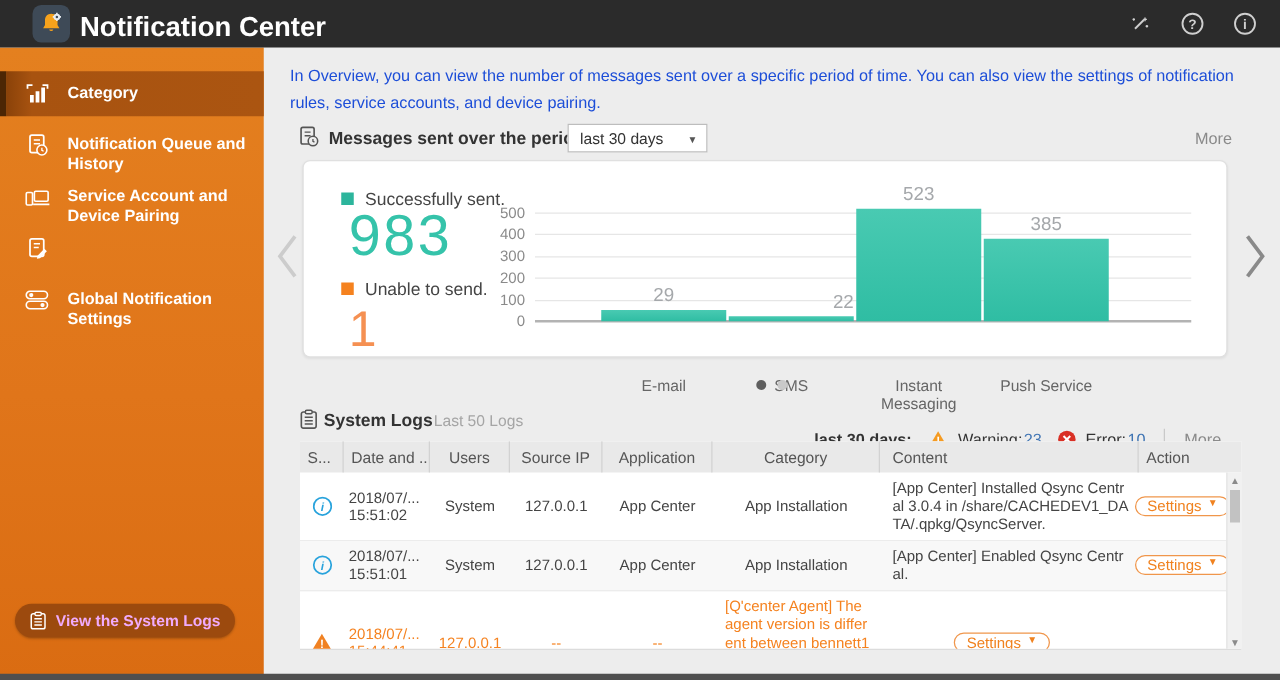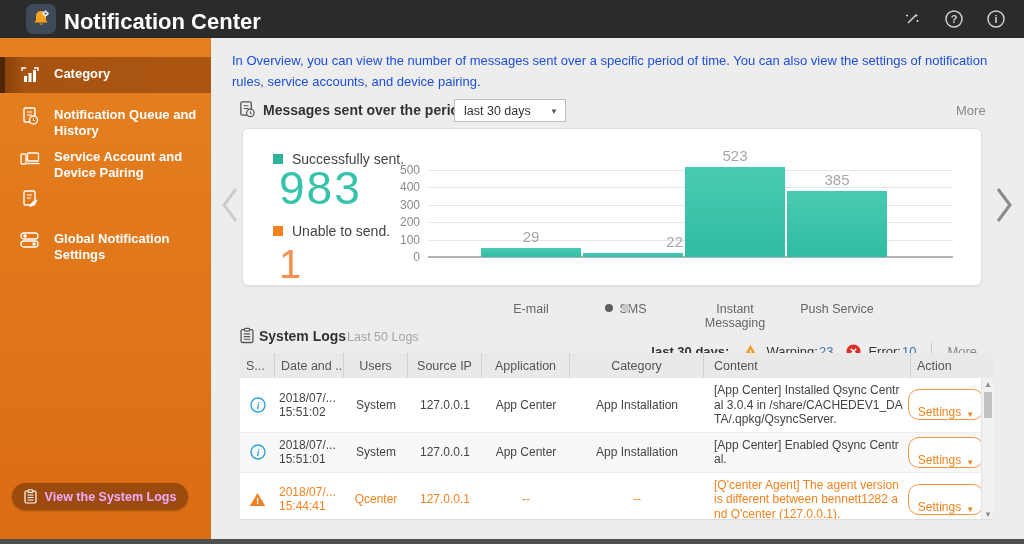--- a/index.html
+++ b/index.html
@@ -80,21 +80,21 @@
   .t-head .hc.c { justify-content:center; }
   .t-head .hc.l2 { padding-left:10px; }
   .t-head .hc:last-child { border-right:none; }
   .t-row { border-bottom:1px solid #ececec; }
   .t-row.alt { background:#f8f8f8; }
   .tc { font-size:12px; color:#444; display:flex; align-items:center; justify-content:center; padding:4px 4px; text-align:center; line-height:14px; }
   .tc.left { justify-content:flex-start; text-align:left; }
   .tc.content { justify-content:flex-start; text-align:left; padding:5px 8px 5px 10px; line-height:14.5px; word-break:break-all; font-size:12px; }
   .t-row.warn .tc { color:#f5821f; }
   .date2 { display:flex; flex-direction:column; line-height:14px; }
-  .settings-btn { border:1px solid #f0964b; color:#f0821f; background:#fff; border-radius:11px; height:31px; padding:0 9px; font-size:12px; display:flex; align-items:flex-end; gap:5px; cursor:pointer; margin-right:12px; }
+  .settings-btn { border:1px solid #f0964b; color:#f0821f; background:#fff; border-radius:11px; height:16px; padding:0 9px; font-size:12px; display:flex; align-items:flex-start; gap:5px; cursor:pointer; margin-right:12px; }
   .settings-btn .sc { font-size:8px; }
   .scrollbar { position:absolute; right:0; top:25px; width:12px; height:142px; background:#f1f1f1; border-left:1px solid #e3e3e3; }
   .sb-arrow { position:absolute; left:0; width:12px; height:12px; font-size:8px; color:#8b8b8b; display:flex; align-items:center; justify-content:center; cursor:pointer; }
   .sb-thumb { position:absolute; left:2px; top:14px; width:8px; height:26px; background:#c2c2c2; cursor:pointer; }
 </style>
 </head>
 <body>
 
 <div class="topbar">
   <div class="appicon">
@@ -380,21 +380,20 @@
             <path d="M8.5 1 L16.2 14 H0.8 Z" fill="#f08122"></path>
             <text x="8.5" y="12.3" text-anchor="middle" font-size="9.5" font-weight="bold" fill="#fff">!</text>
           </svg>
         </div>
       <div class="tc left">
           <span class="date2">
             <span>2018/07/...</span>
             <span>15:44:41</span>
           </span>
         </div>
-      <div class="tc">Qcenter</div>
       <div class="tc">127.0.0.1</div>
       <div class="tc">--</div>
       <div class="tc">--</div>
       <div class="tc content">[Q'center Agent] The agent version is different between bennett1282 and Q'center (127.0.0.1).</div>
       <div class="tc">
           <button class="settings-btn">
             <span>Settings</span>
             <span class="sc">▼</span>
           </button>
         </div>

